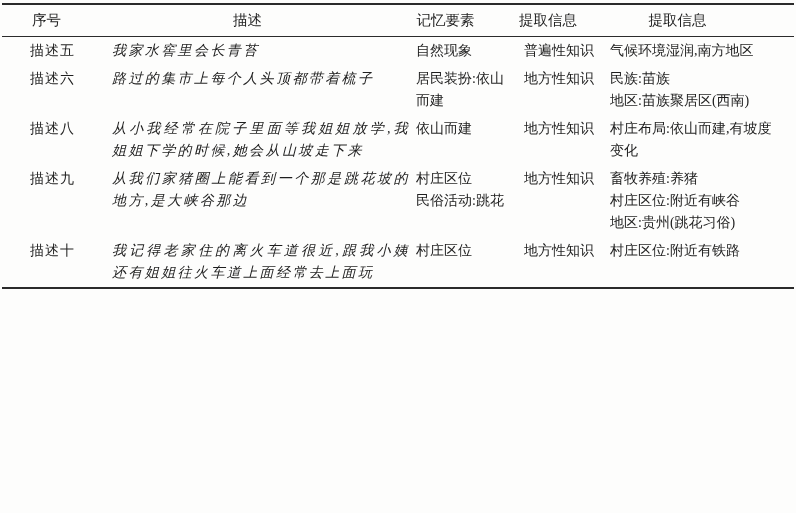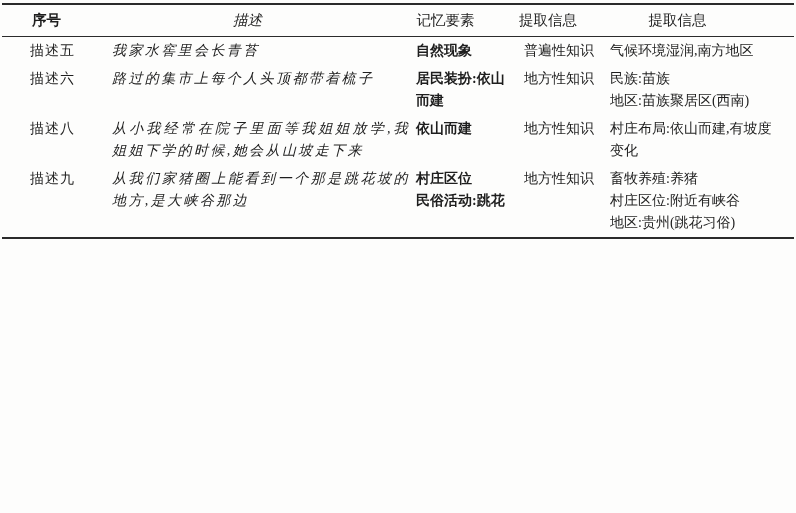--- a/index.html
+++ b/index.html
@@ -24,22 +24,22 @@
   thead th {
     font-weight: normal;
     font-size: 14.5px;
     border-bottom: 1.2px solid #2b2b2b;
     padding-top: 6px;
     padding-bottom: 6px;
     text-align: center;
     line-height: 19px;
     white-space: nowrap;
   }
-  th.h-id      { padding-right: 12px; font-weight: bold; }
-  th.h-desc    { padding-right: 18px; font-style: italic; }
+  th.h-id      { padding-right: 12px; }
+  th.h-desc    { padding-right: 18px; }
   th.h-memory  { padding-right: 38px; }
   th.h-ktype   { padding-right: 46px; }
   th.h-extract { padding-right: 48px; }
   tbody td {
     vertical-align: top;
     padding-top: 3px;
     padding-bottom: 3px;
     line-height: 22px;
   }
   td.id {
@@ -48,21 +48,21 @@
     white-space: nowrap;
   }
   td.desc {
     padding-left: 10px;
     padding-right: 0;
     letter-spacing: 2.4px;
     text-align: justify;
     text-justify: inter-ideograph;
     font-style: italic;
   }
-  td.memory  { padding-left: 6px; padding-right: 2px; font-weight: bold; }
+  td.memory  { padding-left: 6px; padding-right: 2px; }
   td.ktype   { padding-left: 6px; white-space: nowrap; margin-top: 19px; }
   td.extract { padding-left: 2px; padding-right: 12px; }
   .cell-line { display: block; }
 </style>
 </head>
 <body>
 
 <table class="paper-table">
   <colgroup>
     <col style="width:100px">
@@ -122,14 +122,25 @@
           <span class="cell-line">村庄区位</span>
           <span class="cell-line">民俗活动:跳花</span>
         </td>
     <td class="ktype">地方性知识</td>
     <td class="extract">
           <span class="cell-line">畜牧养殖:养猪</span>
           <span class="cell-line">村庄区位:附近有峡谷</span>
           <span class="cell-line">地区:贵州(跳花习俗)</span>
         </td>
   </tr>
+      <tr>
+    <td class="id">描述十</td>
+    <td class="desc">我记得老家住的离火车道很近,跟我小姨还有姐姐往火车道上面经常去上面玩</td>
+    <td class="memory">
+          <span class="cell-line">村庄区位</span>
+        </td>
+    <td class="ktype">地方性知识</td>
+    <td class="extract">
+          <span class="cell-line">村庄区位:附近有铁路</span>
+        </td>
+  </tr>
     </tbody>
 </table>
 
 </body></html>

